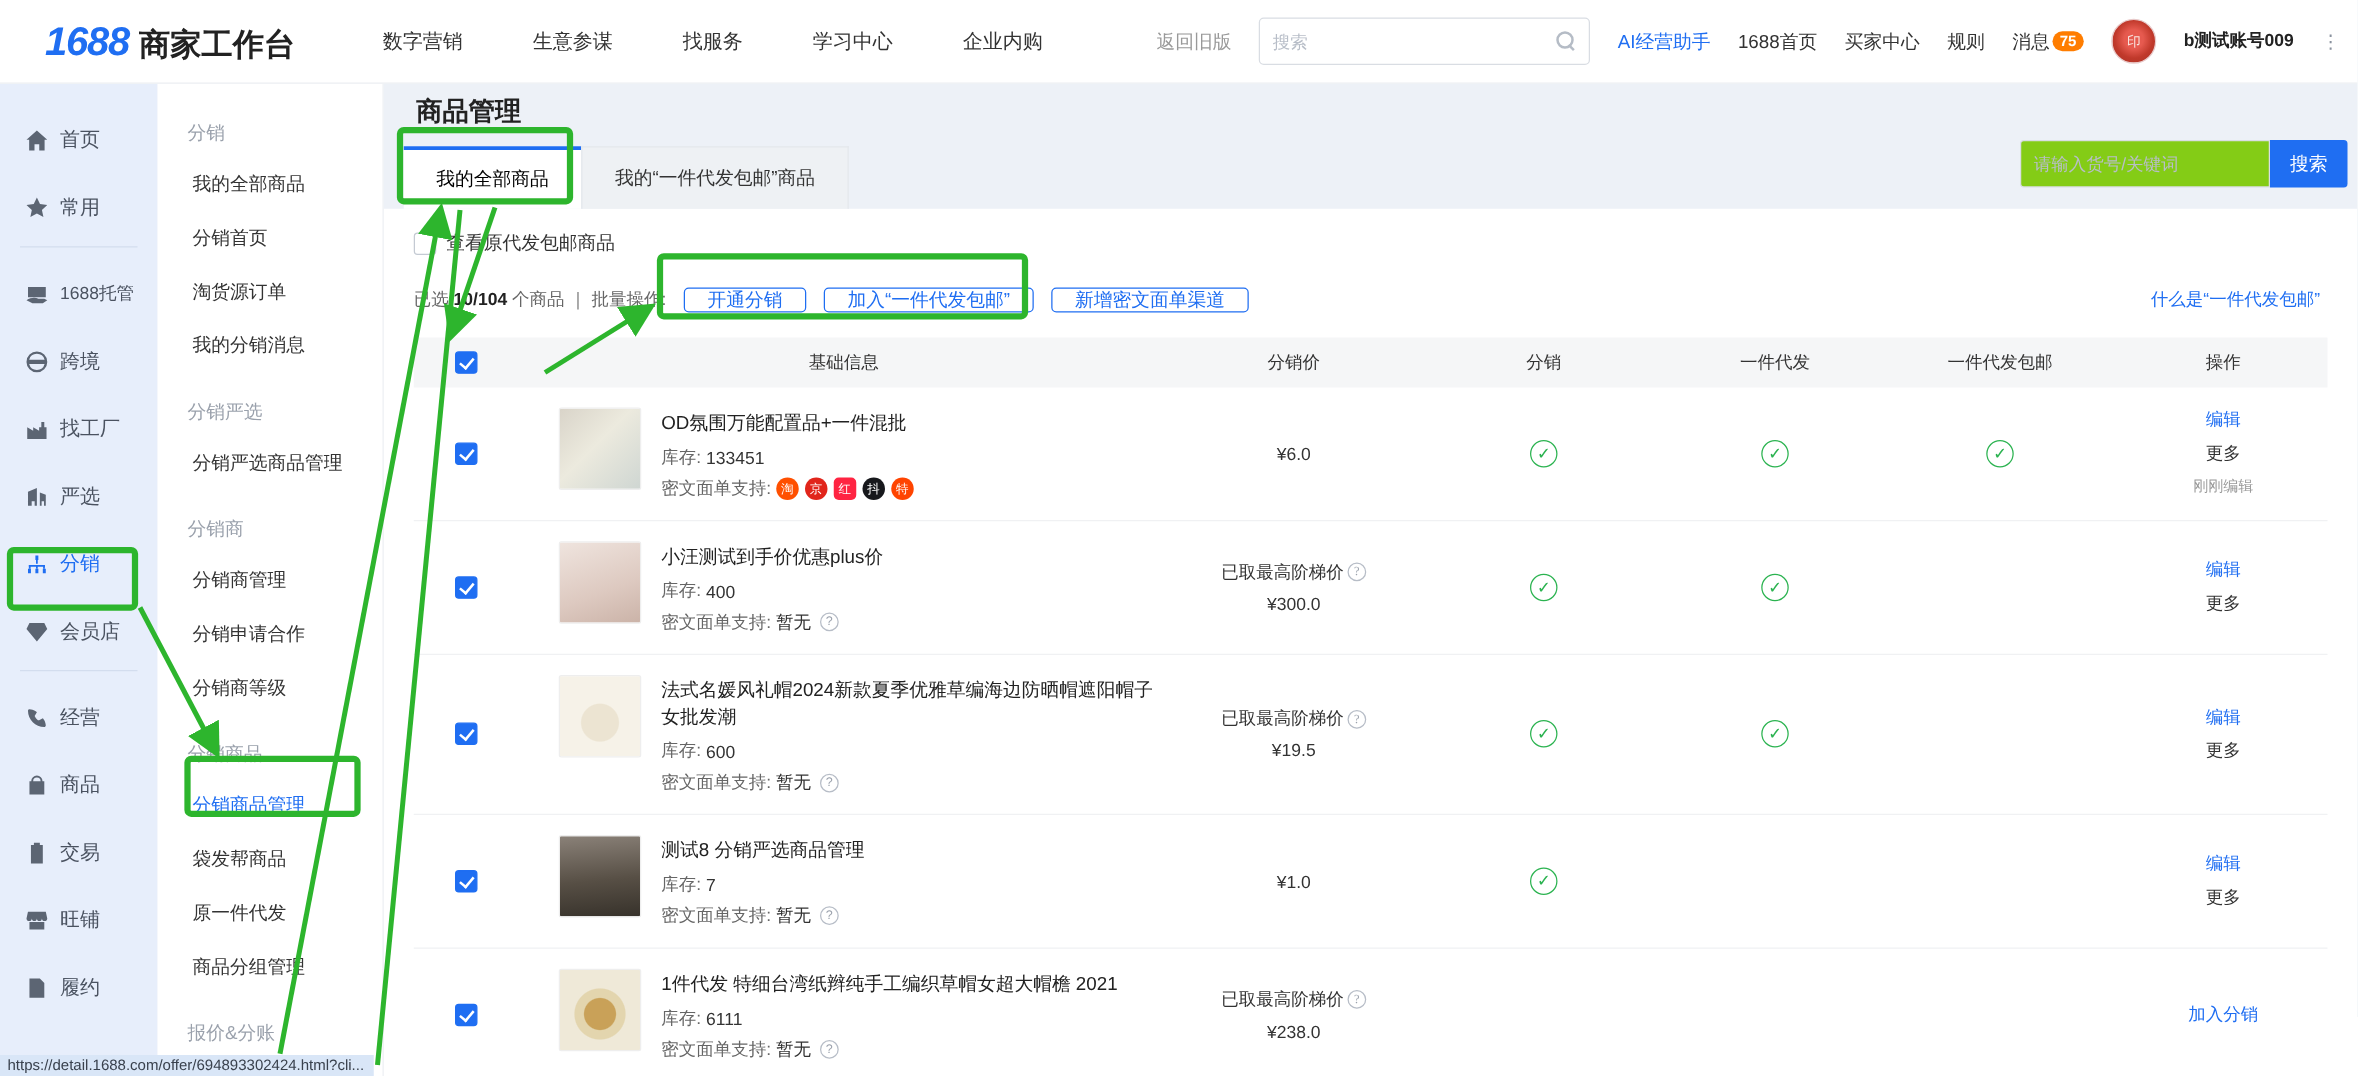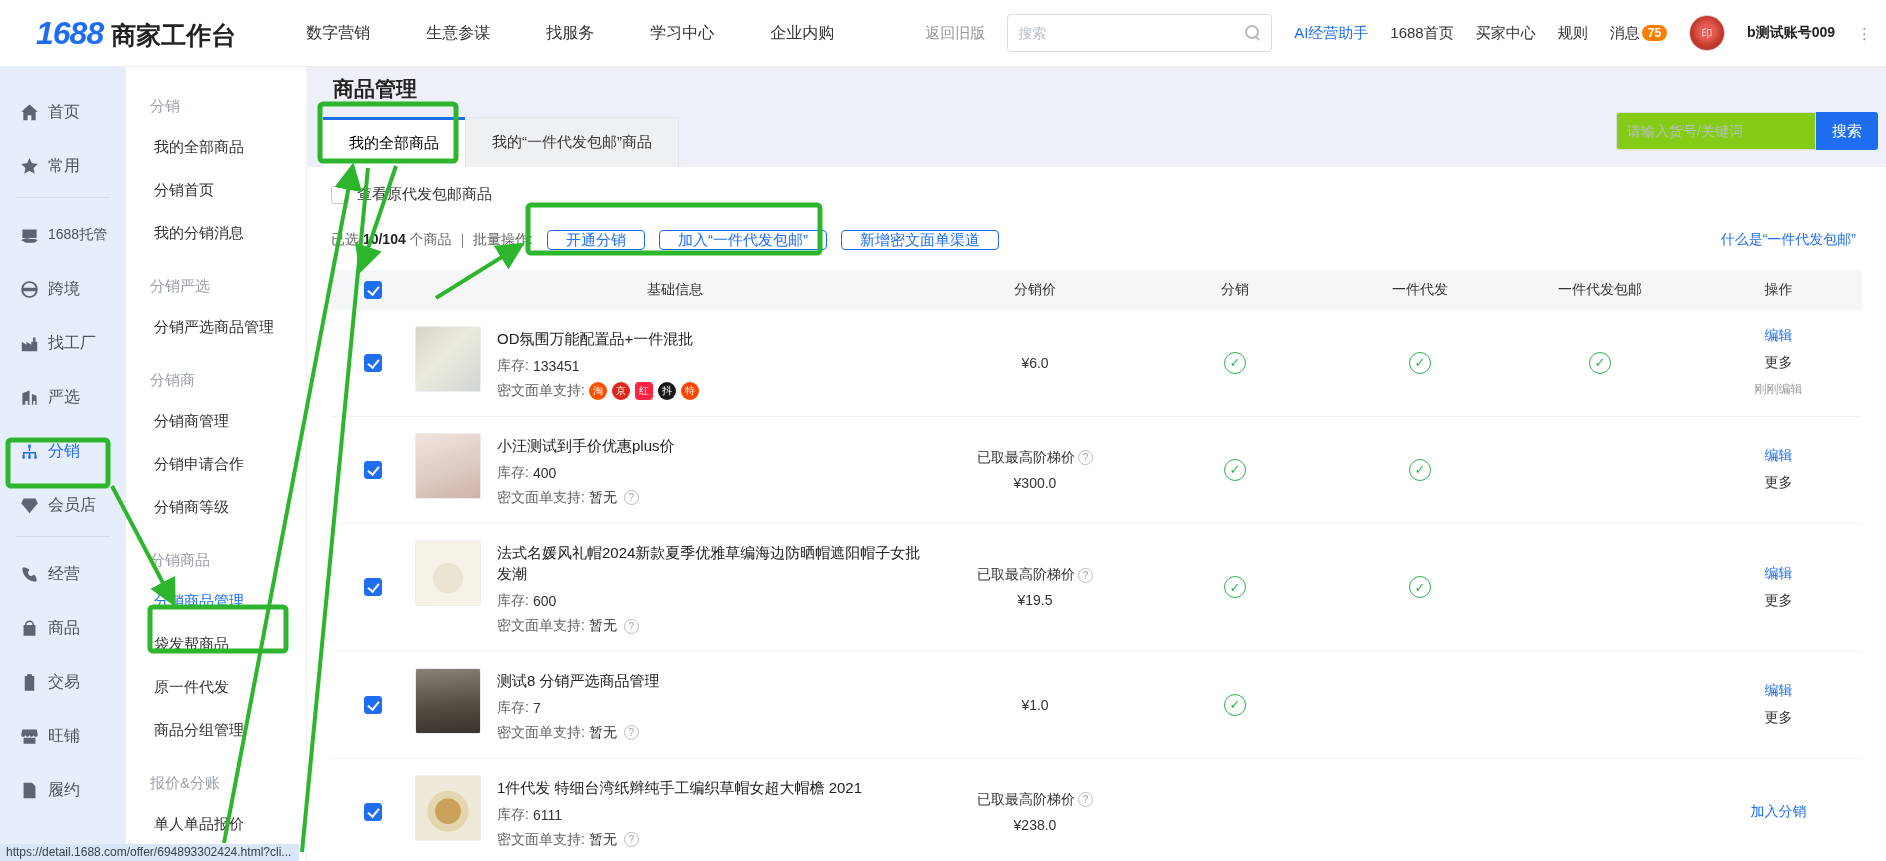--- a/index.html
+++ b/index.html
@@ -71,40 +71,40 @@
   .btn-outline { height:20px; border:1px solid #1f6ef2; color:#1f6ef2; background:#fff; border-radius:4px; padding:0 18px; font-size:15px; margin-left:14px; cursor:pointer; font-family:inherit; }
   .help-link { position:absolute; right:6px; color:#1f6ef2; font-size:14px; cursor:pointer; }
 
   
   .tgrid { display:grid; grid-template-columns:84px 520px 200px 200px 170px 190px 1fr; align-items:center; }
   .thead { background:#f5f6f7; height:40px; margin-top:20px; font-size:14px; color:#333; }
   .thead > div { text-align:center;font-family:Liberation Serif, serif; }
   .thead .c-cb { display:flex; justify-content:center; }
   .trow { border-bottom:1px solid #f0f1f3; padding:16px 0; min-height:104px; }
   .c-cb { display:flex; justify-content:center; }
-  .c-info { display:flex; gap:16px; align-items:flex-start; }
+  .c-info { display:flex; gap:16px; align-items:flex-start;margin-left:32px; }
   .pimg { width:66px; height:66px; border:1px solid #eee; border-radius:2px; flex:none; cursor:pointer; }
   .pimg1 { background:linear-gradient(135deg,#d9d4c9 0%,#eceade 45%,#cfd6d2 100%); }
   .pimg2 { background:linear-gradient(160deg,#efe4de 0%,#ddc9c0 60%,#cbb3a8 100%); }
   .pimg3 { background:radial-gradient(circle at 50% 58%,#ece4d2 0 30%,#f6f2e8 32% 100%); }
   .pimg4 { background:linear-gradient(175deg,#8a8178 0%,#574f45 55%,#37322b 100%); }
   .pimg5 { background:radial-gradient(circle at 50% 55%,#c9a158 0 26%,#e3d5ae 28% 42%,#efe9d8 44% 100%); }
   .pmeta { display:flex; flex-direction:column; gap:7px; padding-top:2px; }
   .p-title { font-size:15px; color:#222; max-width:424px; line-height:1.45; cursor:pointer; }
   .p-line { font-size:14px; color:#333; display:flex; align-items:center; gap:4px; }
   .lbl { color:#666; }
   .qmark { display:inline-block; width:15px; height:15px; border:1px solid #b7bdc7; color:#9aa1ac; border-radius:50%; font-size:10px; text-align:center; line-height:14px; margin-left:3px; }
   .mw-none:empty { display:none; }
   .plats { display:flex; gap:5px; }
   .plat { width:18px; height:18px; border-radius:50%; color:#fff; font-size:10px; display:flex; align-items:center; justify-content:center; }
   .plat:empty { display:none; }
   .pt1 { background:#ff5000; } .pt2 { background:#e1251b; } .pt3 { background:#ff2442; border-radius:4px; } .pt4 { background:#17181c; } .pt5 { background:#ff4400; }
 
   .c-price { display:flex; flex-direction:column; align-items:center; gap:8px; font-size:14px; color:#333; }
-  .tier { display:flex; align-items:center; }
+  .tier { display:flex; align-items:center;font-family:Liberation Serif, serif; }
   .tier:empty { display:none; }
   .gcheck { width:22px; height:22px; border:1.5px solid #2bb350; color:#2bb350; border-radius:50%; display:flex; align-items:center; justify-content:center; font-size:13px; margin:0 auto; }
   .gcheck:empty { display:none; }
   .c-check { text-align:center; }
   .c-act { display:flex; flex-direction:column; align-items:center; gap:9px; font-size:14px; }
   .alink { color:#1f6ef2; cursor:pointer; }
   .amore { color:#333; cursor:pointer; }
   .anote { color:#999; font-size:12px; }
   .alink:empty, .amore:empty, .anote:empty { display:none; }
 
@@ -233,20 +233,21 @@
           <path d="M3 1.5h7L13 4.5V14.5H3Zm2 5h6v1.2H5Zm0 2.6h6v1.2H5Zm0 2.6h4V12.9H5Z"></path>
         </svg>
       <span>履约</span>
     </div>
   </div>
 
   <div class="submenu">
     <div class="sm-head">分销</div>
     <div class="sm-item">我的全部商品</div>
     <div class="sm-item">分销首页</div>
+    <div class="sm-item">淘货源订单</div>
     <div class="sm-item">我的分销消息</div>
     <div class="sm-head">分销严选</div>
     <div class="sm-item">分销严选商品管理</div>
     <div class="sm-head">分销商</div>
     <div class="sm-item">分销商管理</div>
     <div class="sm-item">分销申请合作</div>
     <div class="sm-item">分销商等级</div>
     <div class="sm-head">分销商品</div>
     <div class="sm-item active">分销商品管理</div>
     <div class="sm-item">袋发帮商品</div>

